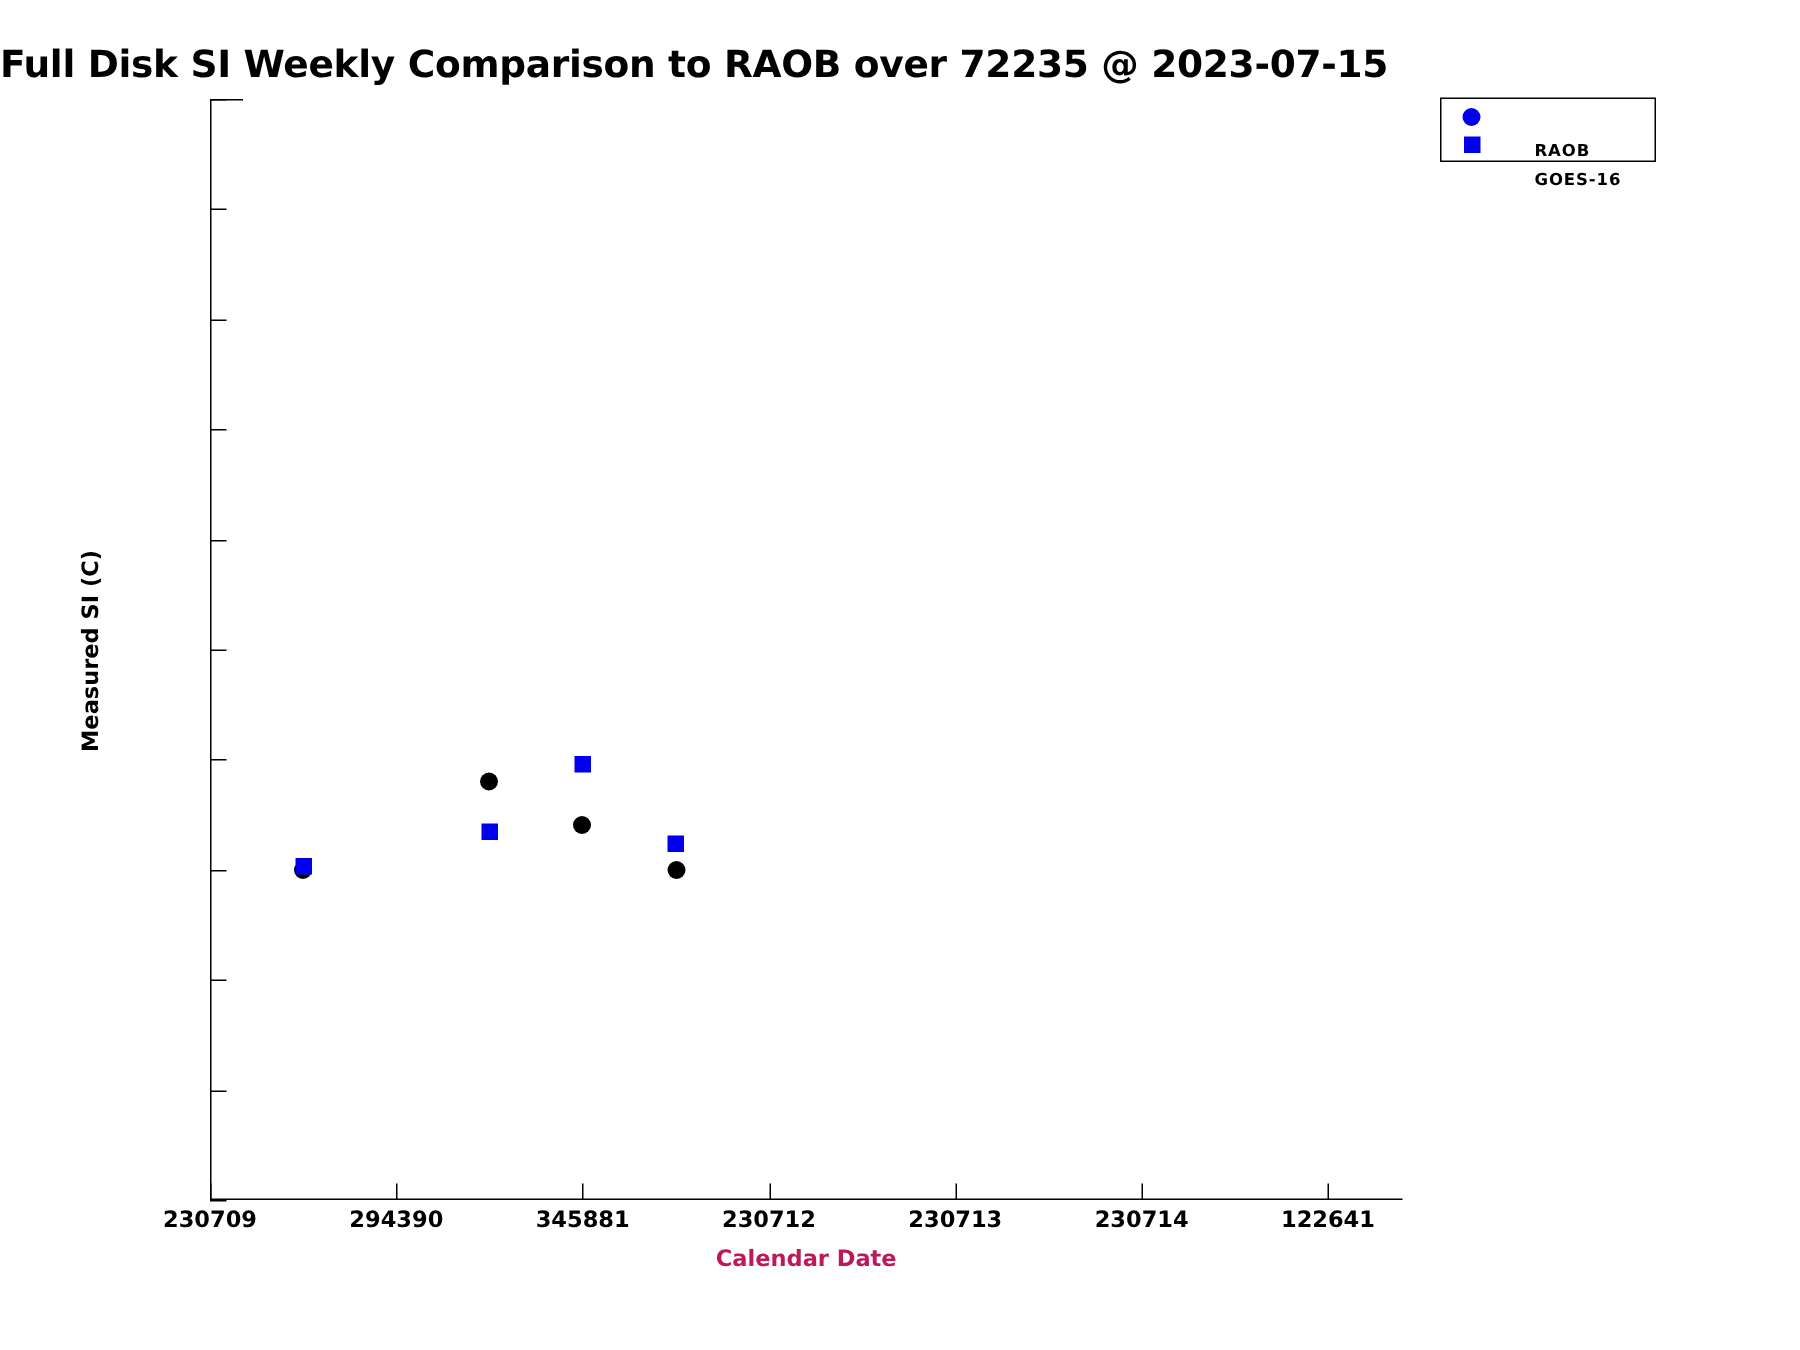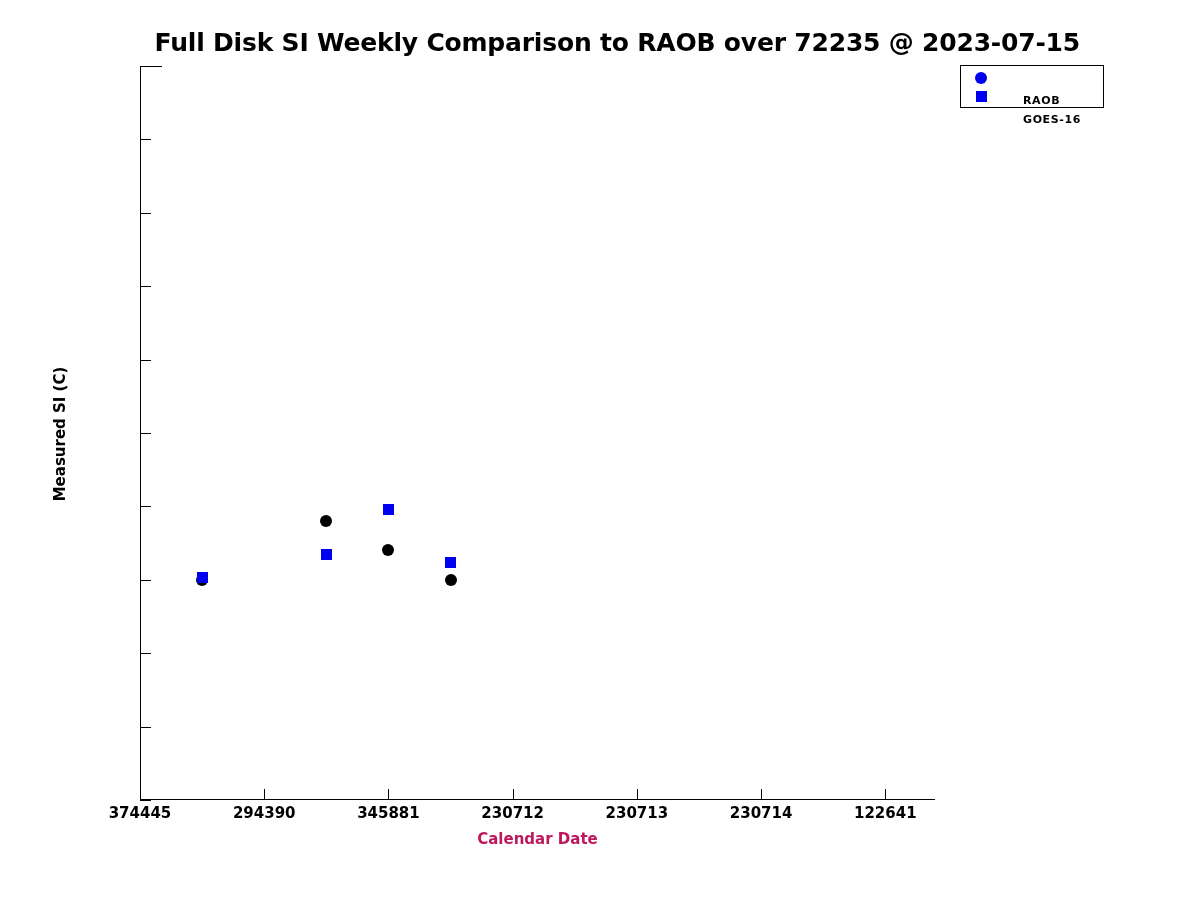--- a/index.html
+++ b/index.html
@@ -20,21 +20,21 @@
     left: 0; top: 0;
     width: 1200px;
     height: 900px;
     background: #ffffff;
   }
   .chart-title {
     position: absolute;
     left: 0;
     top: 28px;
     width: 1080px;
-    text-align: right;
+    text-align: left;
     font-size: 25px;
     font-weight: bold;
     color: #000000;
     font-family: "DejaVu Sans", sans-serif;
     letter-spacing: -0.2px;
     white-space: nowrap;
   }
   .axis-label-x {
     position: absolute;
     left: 140px;
@@ -184,21 +184,21 @@
       <div class="ytick-mark" style="top: 359.6px;"></div>
       <div class="ytick-mark" style="top: 433px;"></div>
       <div class="ytick-mark" style="top: 506.4px;"></div>
       <div class="ytick-mark" style="top: 579.8px;"></div>
       <div class="ytick-mark" style="top: 653.2px;"></div>
       <div class="ytick-mark" style="top: 726.6px;"></div>
       <div class="ytick-mark" style="top: 800px;"></div>
     </div>
   <div id="x-axis-group">
       <div class="xtick-mark" style="left: 140px;"></div>
-      <div class="xtick-label" style="left: 140px;">374445</div>
+      <div class="xtick-label" style="left: 140px;">230709</div>
       <div class="xtick-mark" style="left: 264.219px;"></div>
       <div class="xtick-label" style="left: 264.219px;">294390</div>
       <div class="xtick-mark" style="left: 388.438px;"></div>
       <div class="xtick-label" style="left: 388.438px;">345881</div>
       <div class="xtick-mark" style="left: 512.656px;"></div>
       <div class="xtick-label" style="left: 512.656px;">230712</div>
       <div class="xtick-mark" style="left: 636.875px;"></div>
       <div class="xtick-label" style="left: 636.875px;">230713</div>
       <div class="xtick-mark" style="left: 761.094px;"></div>
       <div class="xtick-label" style="left: 761.094px;">230714</div>

